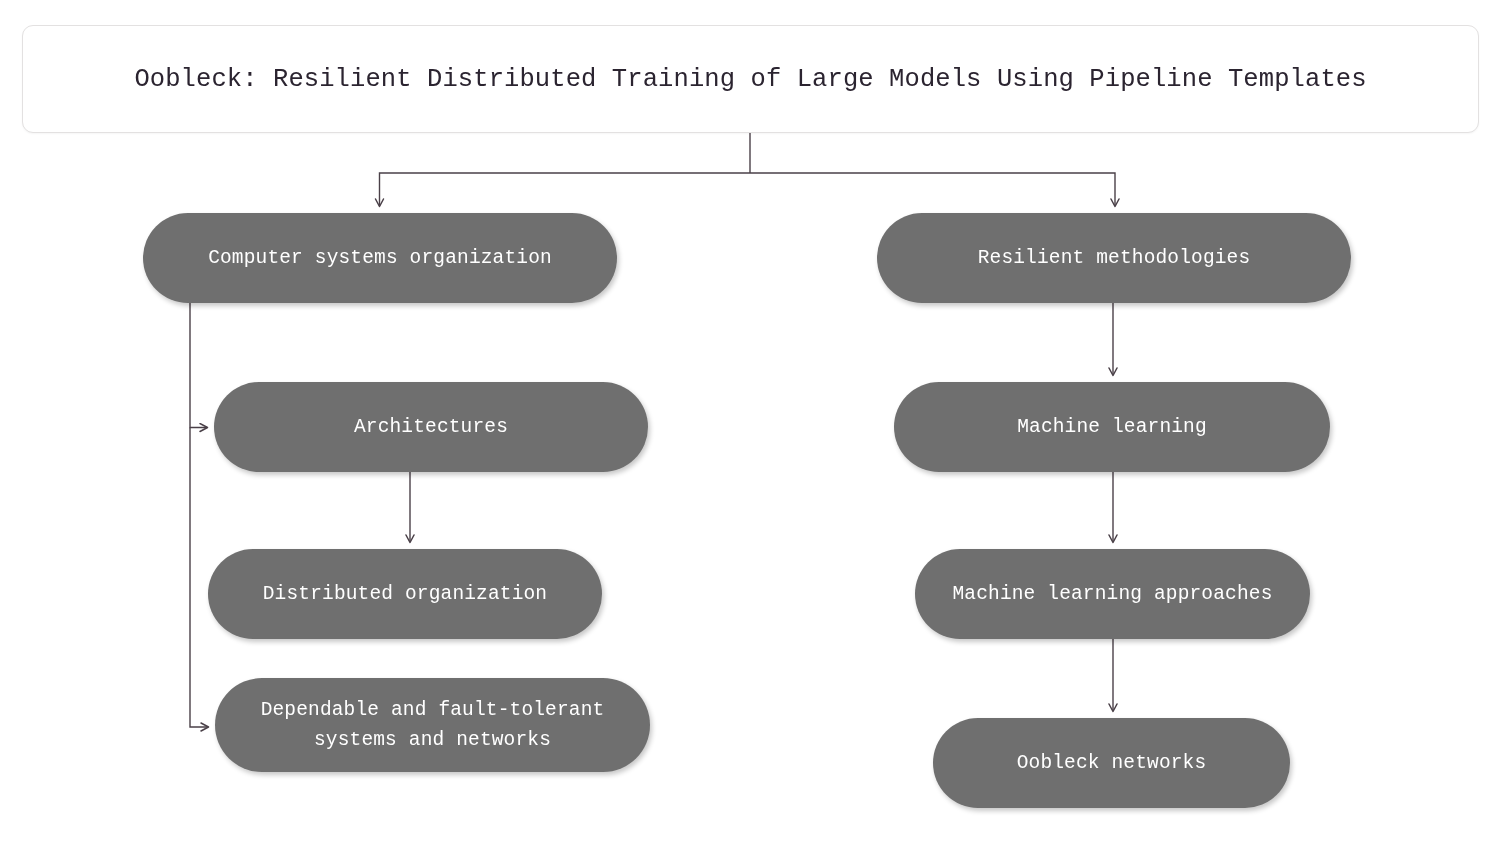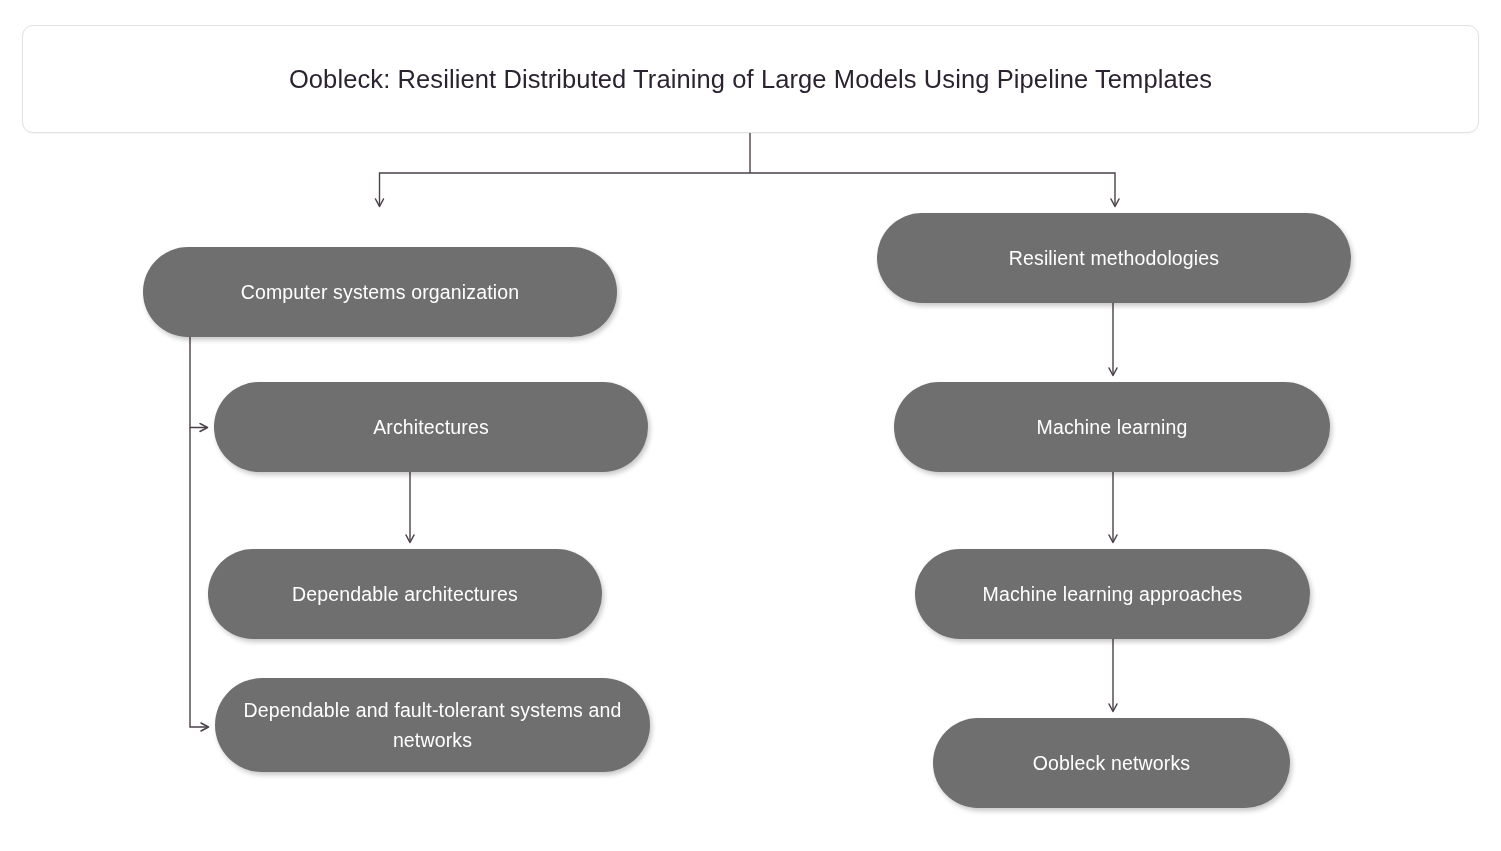--- a/index.html
+++ b/index.html
@@ -6,21 +6,21 @@
     margin: 0;
     padding: 0;
     background: #ffffff;
   }
   #canvas {
     position: relative;
     width: 1501px;
     height: 832px;
     background: #ffffff;
     overflow: hidden;
-    font-family: Liberation Sans, sans-serif;
+    font-family: Liberation Mono, monospace;
   }
   #edges {
     position: absolute;
     left: 0;
     top: 0;
     width: 1501px;
     height: 851px;
     pointer-events: none;
   }
   .title-box {
@@ -98,38 +98,38 @@
       <path d="M 1113 303 L 1113 375" marker-end="url(#arrow)"></path>
       <path d="M 1113 472 L 1113 542" marker-end="url(#arrow)"></path>
       <path d="M 1113 639 L 1113 711" marker-end="url(#arrow)"></path>
     </g>
   </svg>
 
   <div class="title-box" style="border-color: rgb(227, 225, 225); background: rgb(255, 255, 255);">
     <div class="title-text" style="color: rgb(43, 36, 48);">Oobleck: Resilient Distributed Training of Large Models Using Pipeline Templates</div>
   </div>
 
-  <div class="node" style="left: 143px; top: 213px; width: 474px; height: 90px; background: rgb(111, 111, 111); color: rgb(255, 255, 255); margin-top: 34px;">
+  <div class="node" style="left: 143px; top: 213px; width: 474px; height: 90px; background: rgb(111, 111, 111); color: rgb(255, 255, 255);">
     <span class="node-label">Computer systems organization</span>
   </div>
 
   <div class="node" style="left: 877px; top: 213px; width: 474px; height: 90px; background: rgb(111, 111, 111); color: rgb(255, 255, 255);">
     <span class="node-label">Resilient methodologies</span>
   </div>
 
   <div class="node" style="left: 894px; top: 382px; width: 436px; height: 90px; background: rgb(111, 111, 111); color: rgb(255, 255, 255);">
     <span class="node-label">Machine learning</span>
   </div>
 
   <div class="node" style="left: 214px; top: 382px; width: 434px; height: 90px; background: rgb(111, 111, 111); color: rgb(255, 255, 255);">
     <span class="node-label">Architectures</span>
   </div>
 
   <div class="node" style="left: 208px; top: 549px; width: 394px; height: 90px; background: rgb(111, 111, 111); color: rgb(255, 255, 255);">
-    <span class="node-label">Dependable architectures</span>
+    <span class="node-label">Distributed organization</span>
   </div>
 
   <div class="node" style="left: 915px; top: 549px; width: 395px; height: 90px; background: rgb(111, 111, 111); color: rgb(255, 255, 255);">
     <span class="node-label">Machine learning approaches</span>
   </div>
 
   <div class="node" style="left: 215px; top: 678px; width: 435px; height: 94px; background: rgb(111, 111, 111); color: rgb(255, 255, 255);">
     <span class="node-label">Dependable and fault-tolerant systems and networks</span>
   </div>
 

